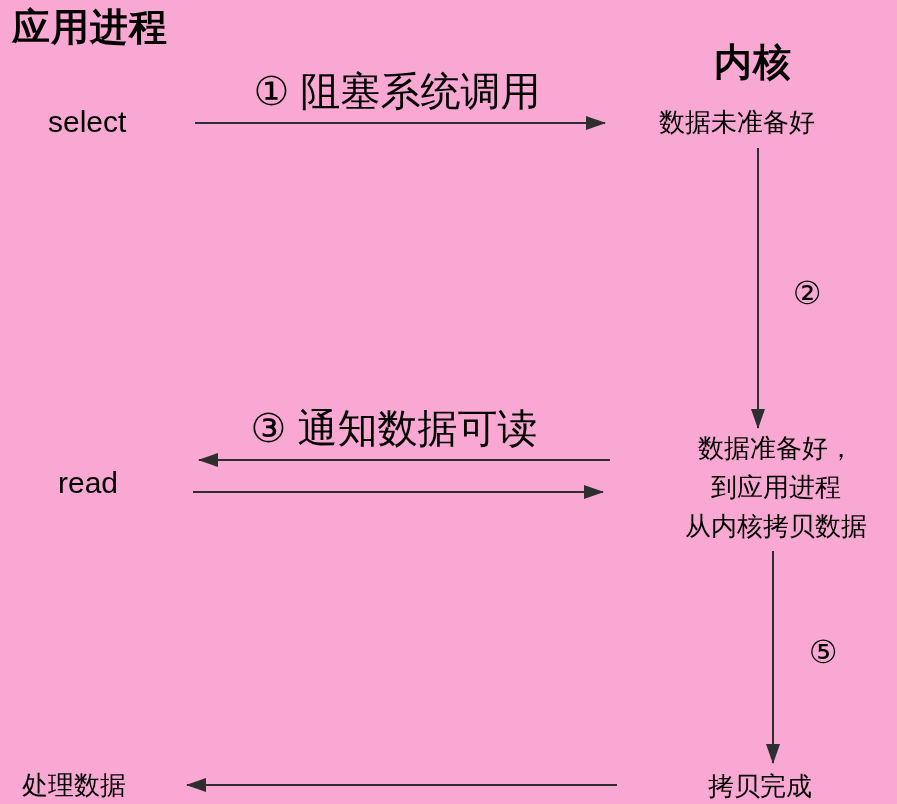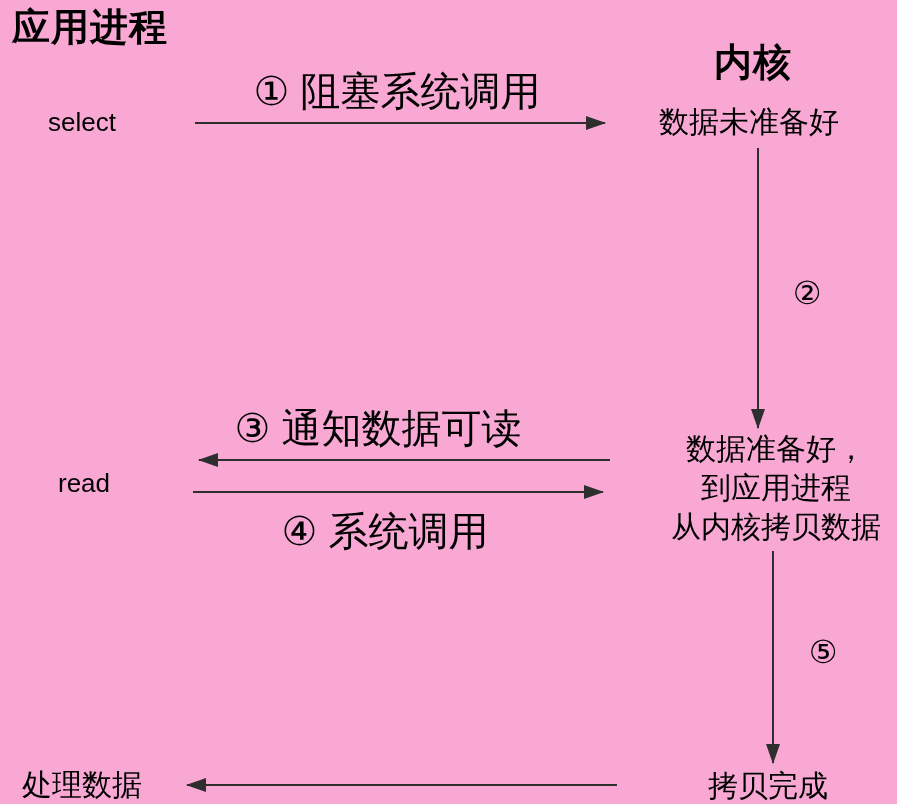--- a/index.html
+++ b/index.html
@@ -21,25 +21,25 @@
     white-space: nowrap;
     line-height: 38px;
   }
   .hdr {
     font-weight: 700;
     font-size: 38px;
     line-height: 46px;
     letter-spacing: 1px;
   }
   .node {
-    font-size: 30px;
+    font-size: 26px;
     line-height: 40px;
   }
   .node-sm {
-    font-size: 26px;
+    font-size: 30px;
     line-height: 38px;
   }
   .lbl {
     font-size: 40px;
     line-height: 38px;
   }
   .centered {
     transform: translateX(-50%);
     text-align: center;
   }
@@ -86,17 +86,16 @@
   <div class="abs node multiline centered" style="left:776px; top:429px;">
     <div>数据准备好，</div>
     <div>到应用进程</div>
     <div>从内核拷贝数据</div>
   </div>
 
   <div class="abs node" style="left:708px; top:766px;">拷贝完成</div>
 
   <div class="abs lbl centered" style="left:397px; top:72px;">① 阻塞系统调用</div>
   <div class="abs lbl centered" style="left:807px; top:274px; font-size:32px;">②</div>
-  <div class="abs lbl centered" style="left:378px; top:409px;">③ 通知数据可读</div>
-  <div class="abs lbl centered" style="left:385px; top:512px;">④ 系统调用</div>
+  <div class="abs lbl centered" style="left:394px; top:409px;">③ 通知数据可读</div>
   <div class="abs lbl centered" style="left:823px; top:633px; font-size:32px;">⑤</div>
 
 </div>
 
 </body></html>

